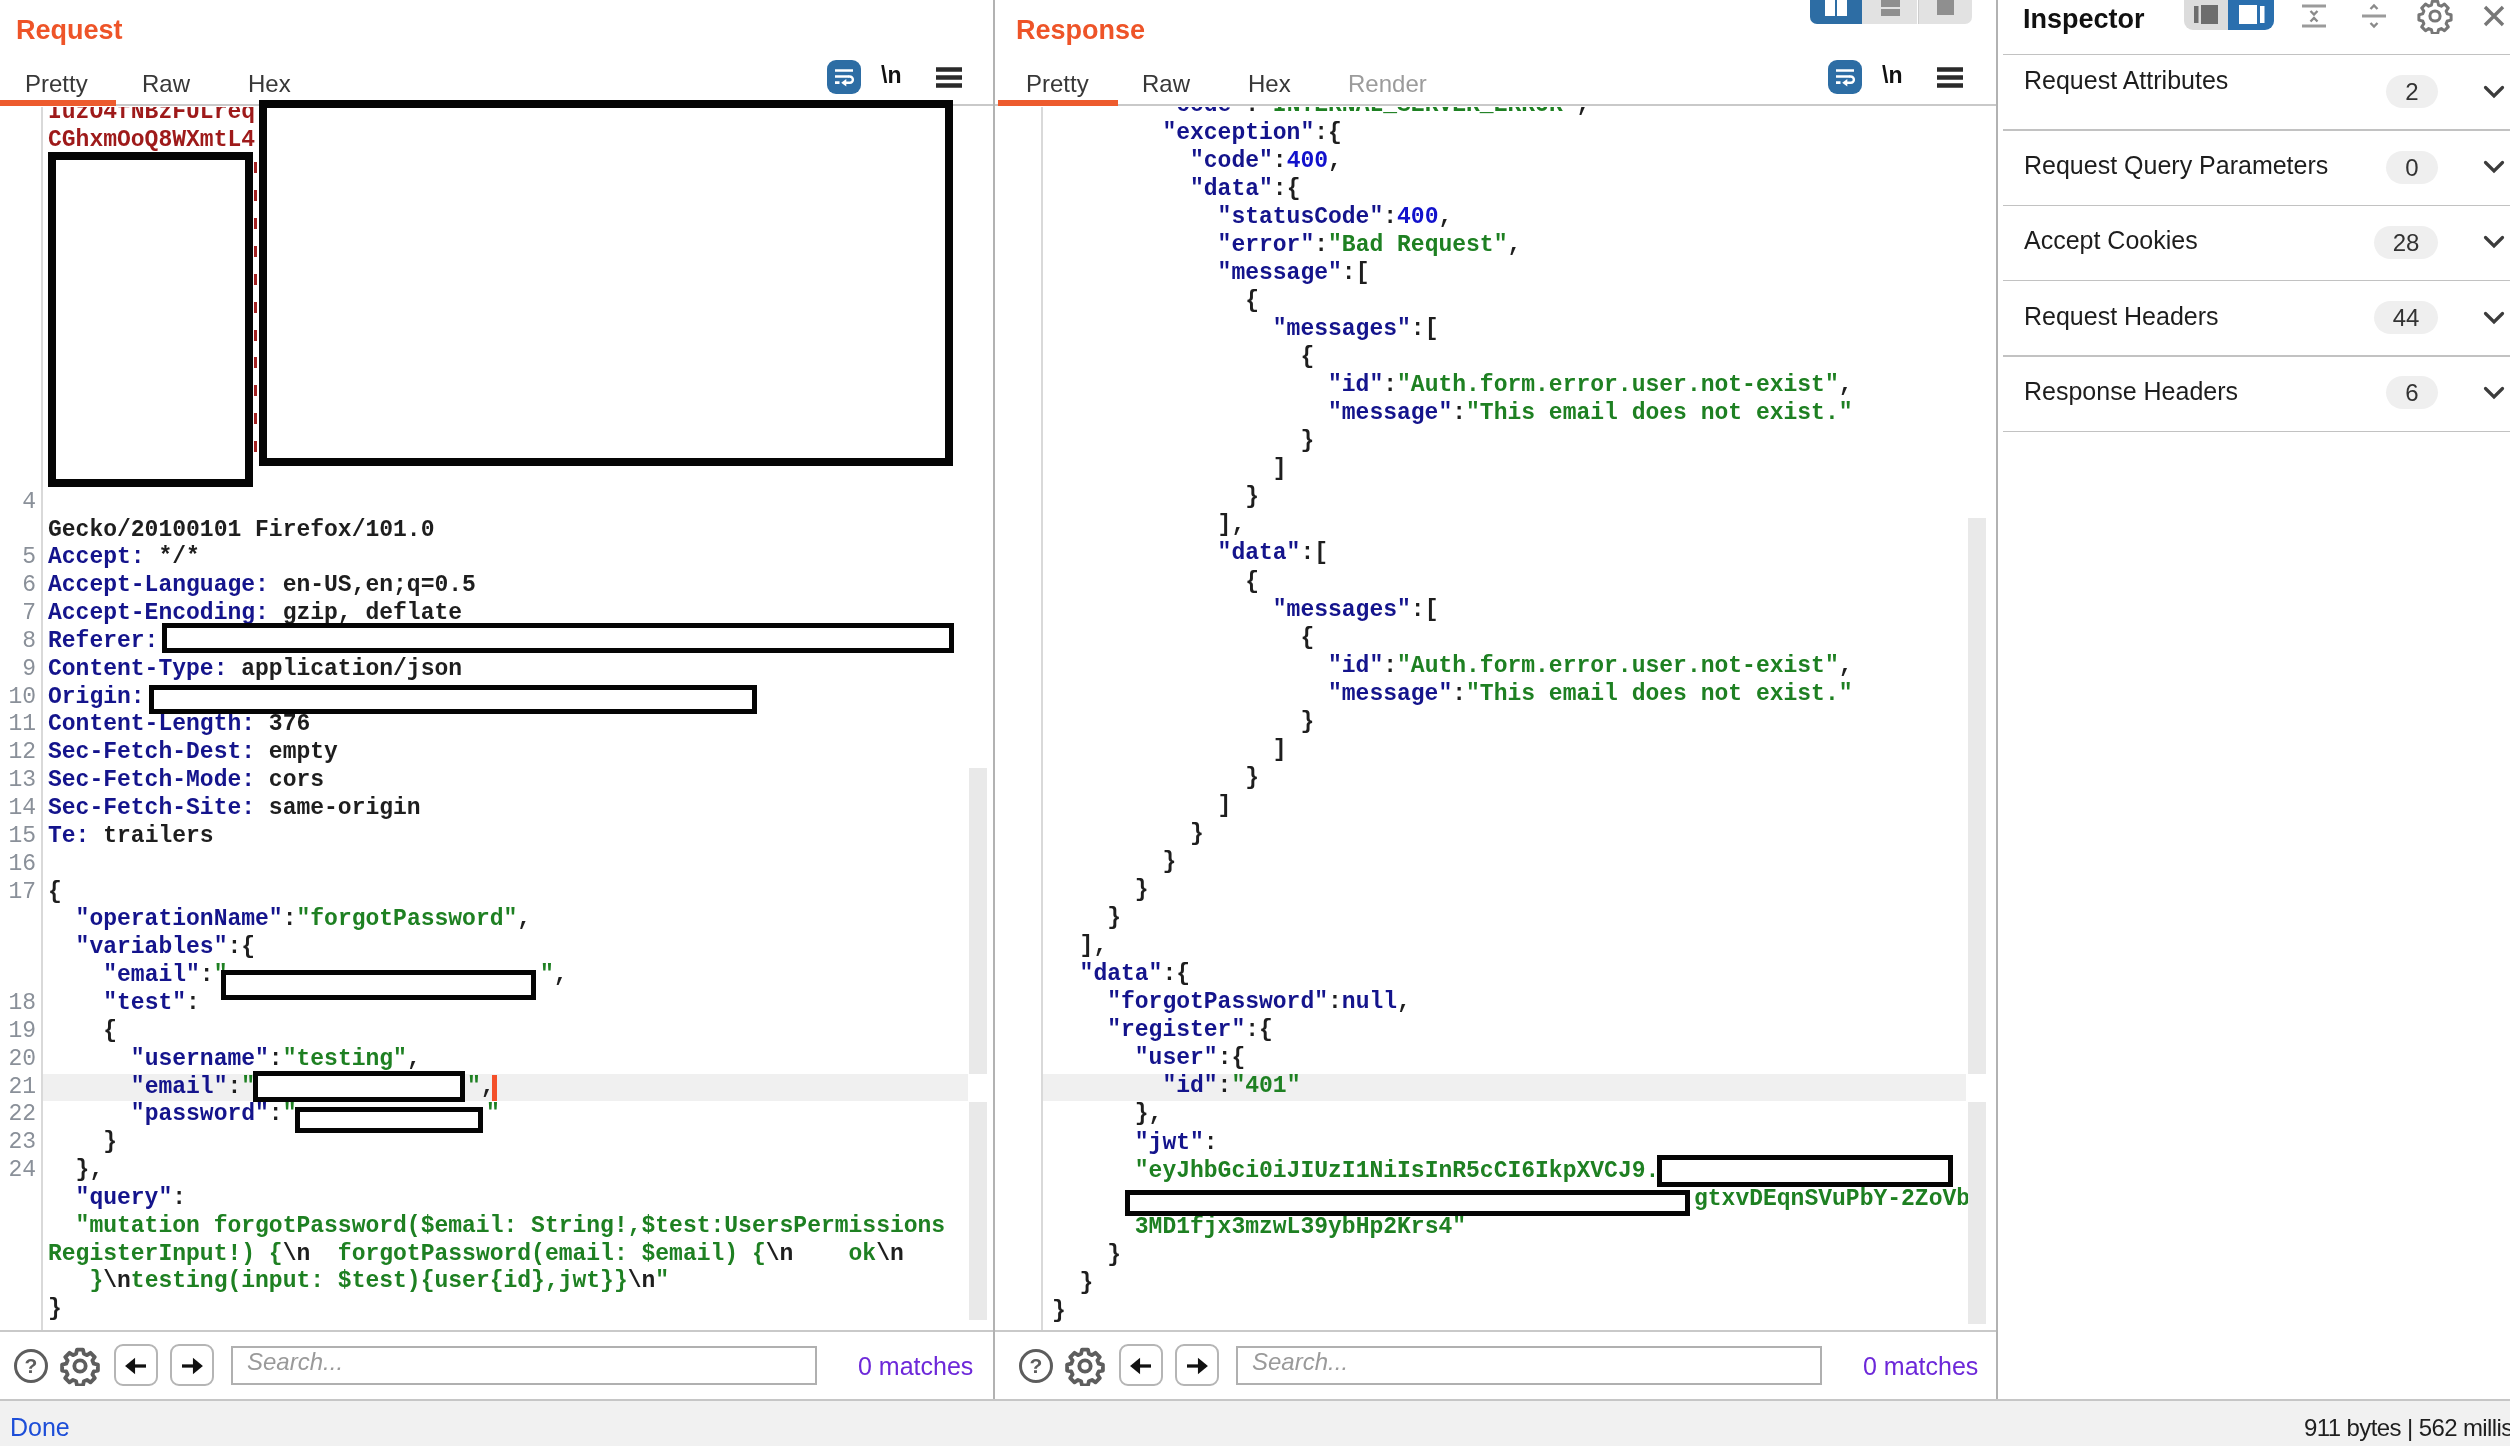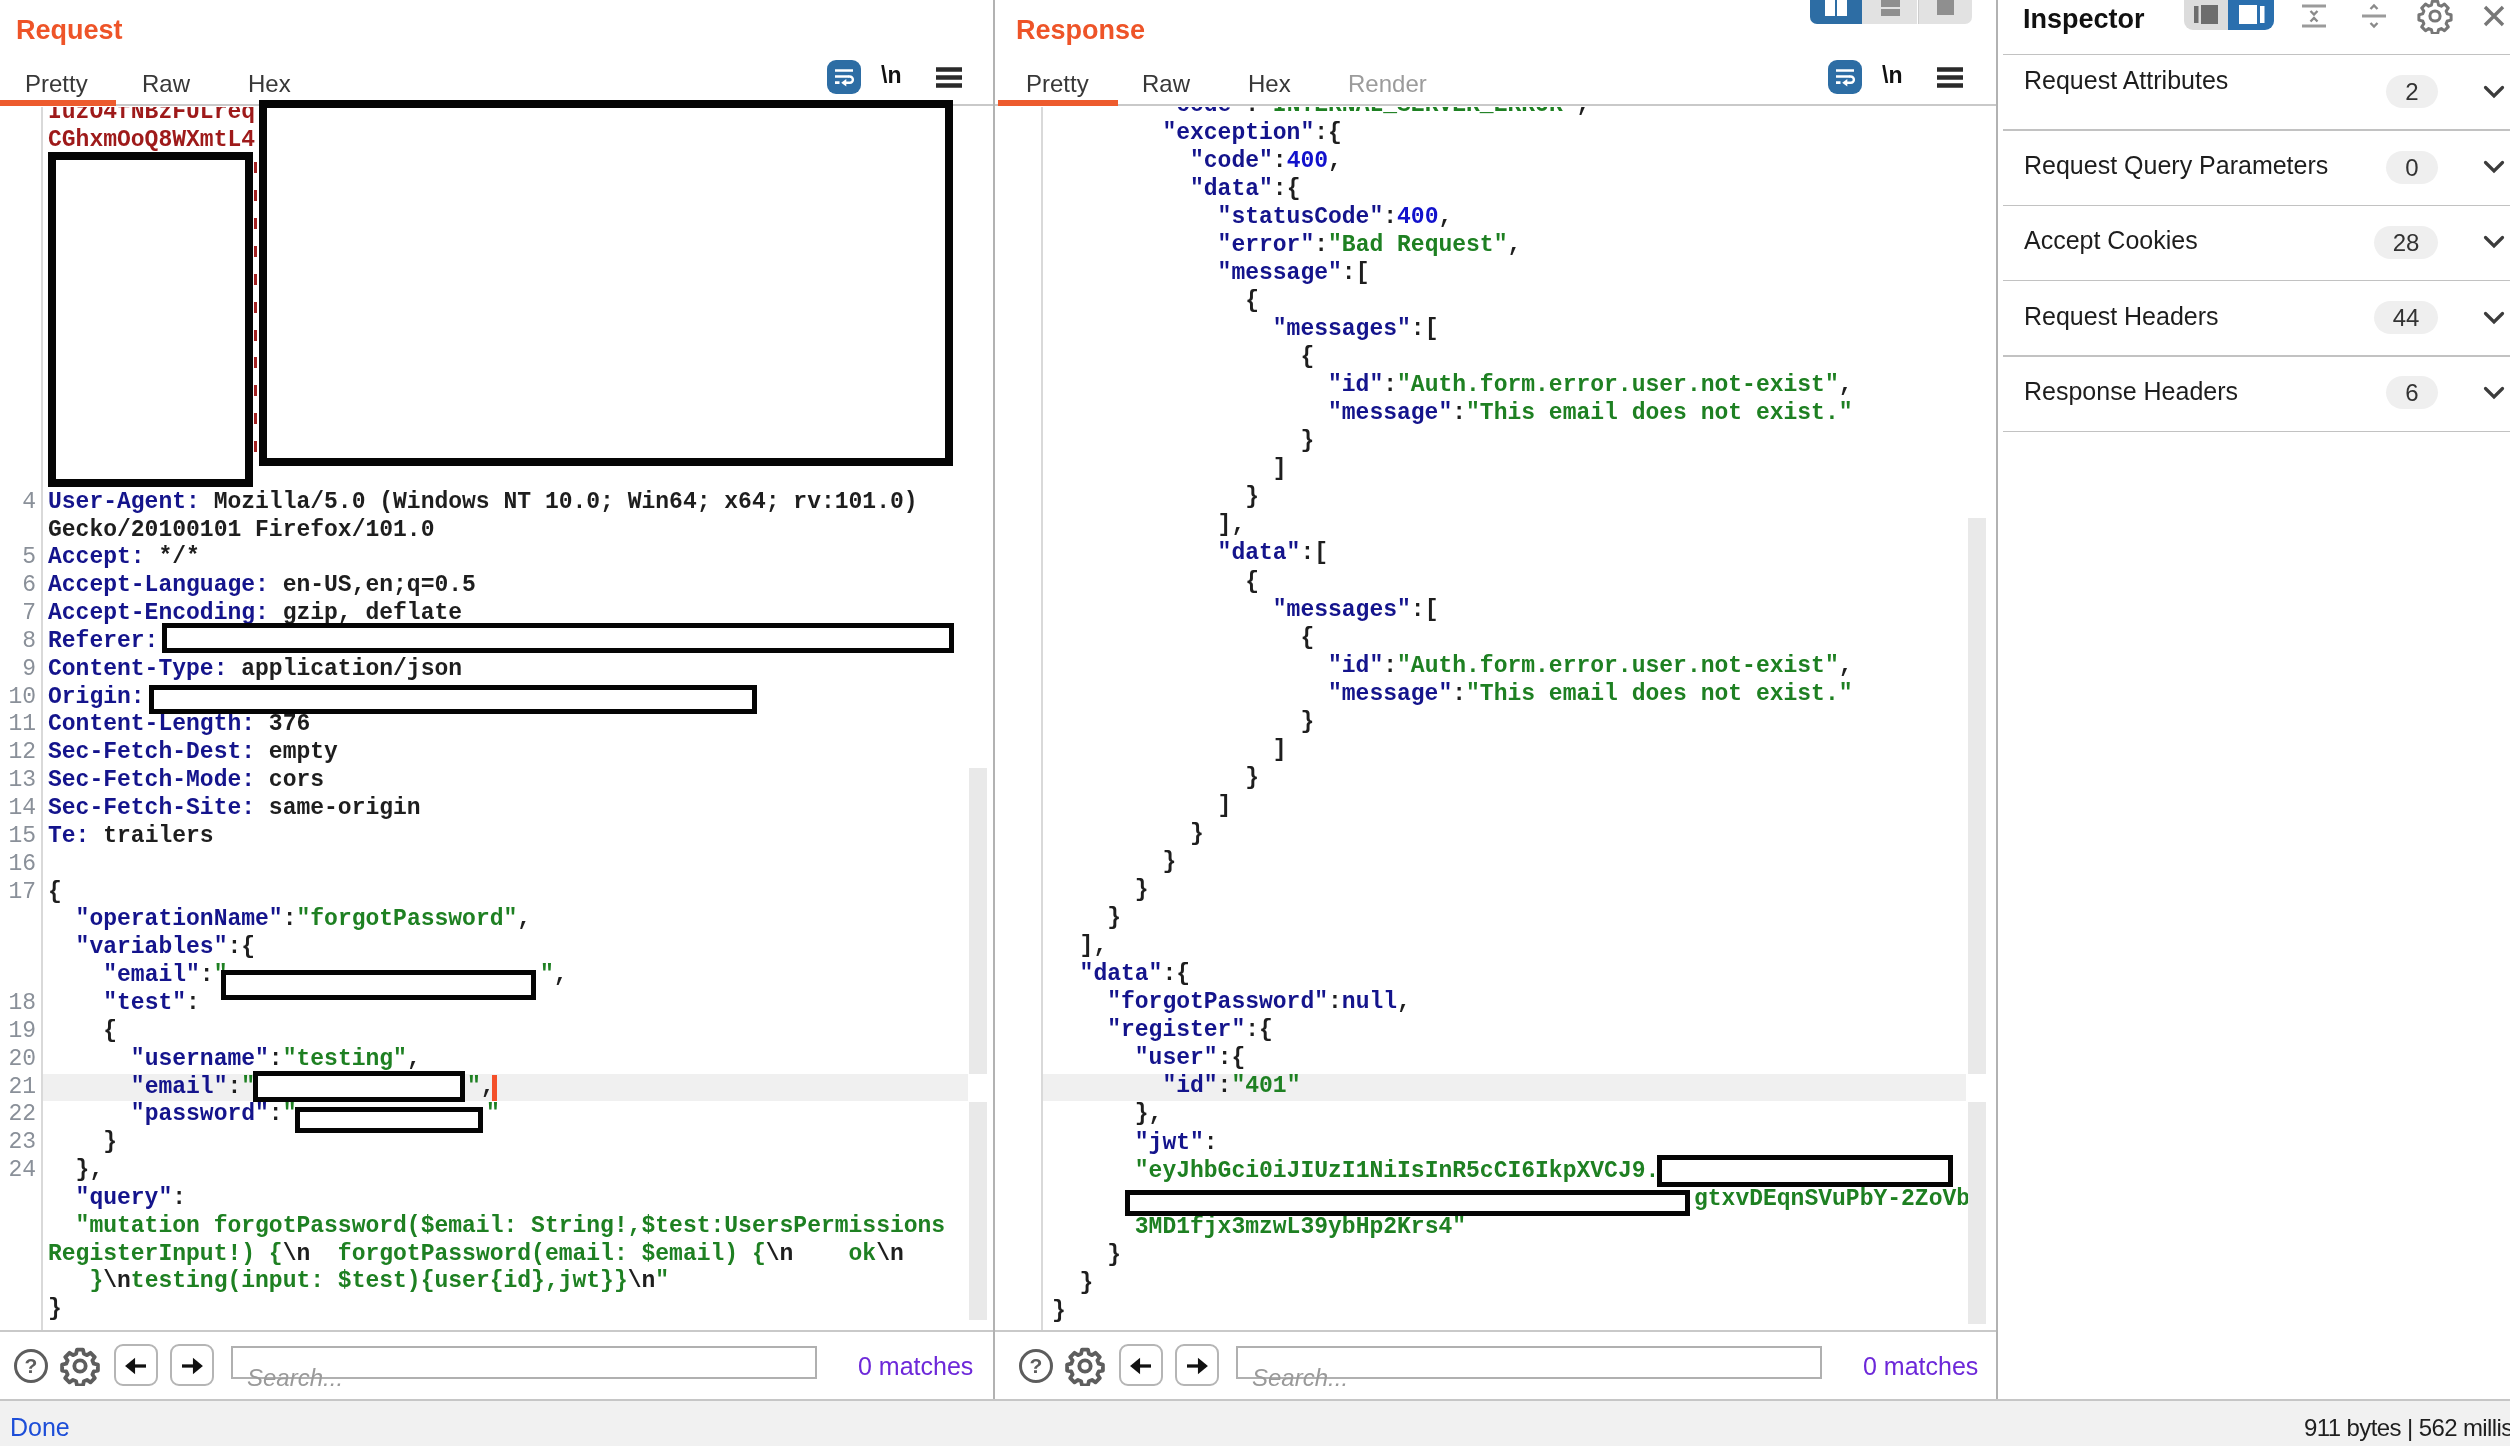--- a/index.html
+++ b/index.html
@@ -10,22 +10,22 @@
      font-weight:bold; line-height:27.9px; white-space:pre; color:#1e1e1e; }
 .ln { position:absolute; left:0; width:36px; text-align:right;
      font-family:"Liberation Mono", monospace; font-size:23px; line-height:27.9px; color:#8a9099; }
 .k { color:#14148c; }
 .g { color:#1e8022; }
 .n { color:#1111cc; }
 .rd { color:#9e1a1a; }
 .rbox { position:absolute; background:#fff; border:5px solid #050505; border-style:solid; z-index:30; }
 .vline { position:absolute; width:2px; background:#b2b2b2; top:0; height:1399px; z-index:40; }
 .gline { position:absolute; height:2px; background:#c9c9c9; }
-.search { position:absolute; height:33px; border:2px solid #b0b0b0; background:#fff;
-   font-size:24px; font-style:italic; color:#9a9a9a; padding:16px 0 0 14px; }
+.search { position:absolute; height:39px; border:2px solid #b0b0b0; background:#fff;
+   font-size:24px; font-style:italic; color:#9a9a9a; padding:0 0 0 14px; }
 .matches { position:absolute; font-size:25px; color:#6d28d9; }
 .abtn { position:absolute; width:44px; height:42px; border:2px solid #b5b5b5; border-radius:9px; background:#fff; }
 .ilabel { position:absolute; left:2024px; font-size:25px; color:#1d1d1d; }
 .pill { position:absolute; height:33px; background:#efefef; border-radius:17px;
   font-size:24px; color:#333; text-align:center; padding-top:3px; }
 .isep { position:absolute; left:2003px; width:507px; height:1.6px; background:#c2c2c2; }
 .hl { position:absolute; background:#f0f0f0; height:27.9px; z-index:0; }
 .sbar { position:absolute; width:18px; background:#e9e9e9; z-index:35; }
 </style></head>
 <body>
@@ -66,21 +66,20 @@
 <div class="ln" style="top:772.0px">17</div>
 <div class="ln" style="top:883.4px">18</div>
 <div class="ln" style="top:911.3px">19</div>
 <div class="ln" style="top:939.1px">20</div>
 <div class="ln" style="top:967.0px">21</div>
 <div class="ln" style="top:994.8px">22</div>
 <div class="ln" style="top:1022.7px">23</div>
 <div class="ln" style="top:1050.5px">24</div>
 <div class="m" style="left:48.0px;top:-7.8px"><span class="rd">IuzO4fNBzFULreq</span></div>
 <div class="m" style="left:48.0px;top:20.1px"><span class="rd">CGhxmOoQ8WXmtL4</span></div>
-<div class="m" style="left:48.0px;top:382.1px"><span class="k">User-Agent:</span> Mozilla/5.0 (Windows NT 10.0; Win64; x64; rv:101.0)</div>
 <div class="m" style="left:48.0px;top:410.0px">Gecko/20100101 Firefox/101.0</div>
 <div class="m" style="left:48.0px;top:437.8px"><span class="k">Accept:</span> */*</div>
 <div class="m" style="left:48.0px;top:465.7px"><span class="k">Accept-Language:</span> en-US,en;q=0.5</div>
 <div class="m" style="left:48.0px;top:493.5px"><span class="k">Accept-Encoding:</span> gzip, deflate</div>
 <div class="m" style="left:48.0px;top:521.4px"><span class="k">Referer:</span> </div>
 <div class="m" style="left:48.0px;top:549.2px"><span class="k">Content-Type:</span> application/json</div>
 <div class="m" style="left:48.0px;top:577.1px"><span class="k">Origin:</span> </div>
 <div class="m" style="left:48.0px;top:604.9px"><span class="k">Content-Length:</span> 376</div>
 <div class="m" style="left:48.0px;top:632.8px"><span class="k">Sec-Fetch-Dest:</span> empty</div>
 <div class="m" style="left:48.0px;top:660.6px"><span class="k">Sec-Fetch-Mode:</span> cors</div>

